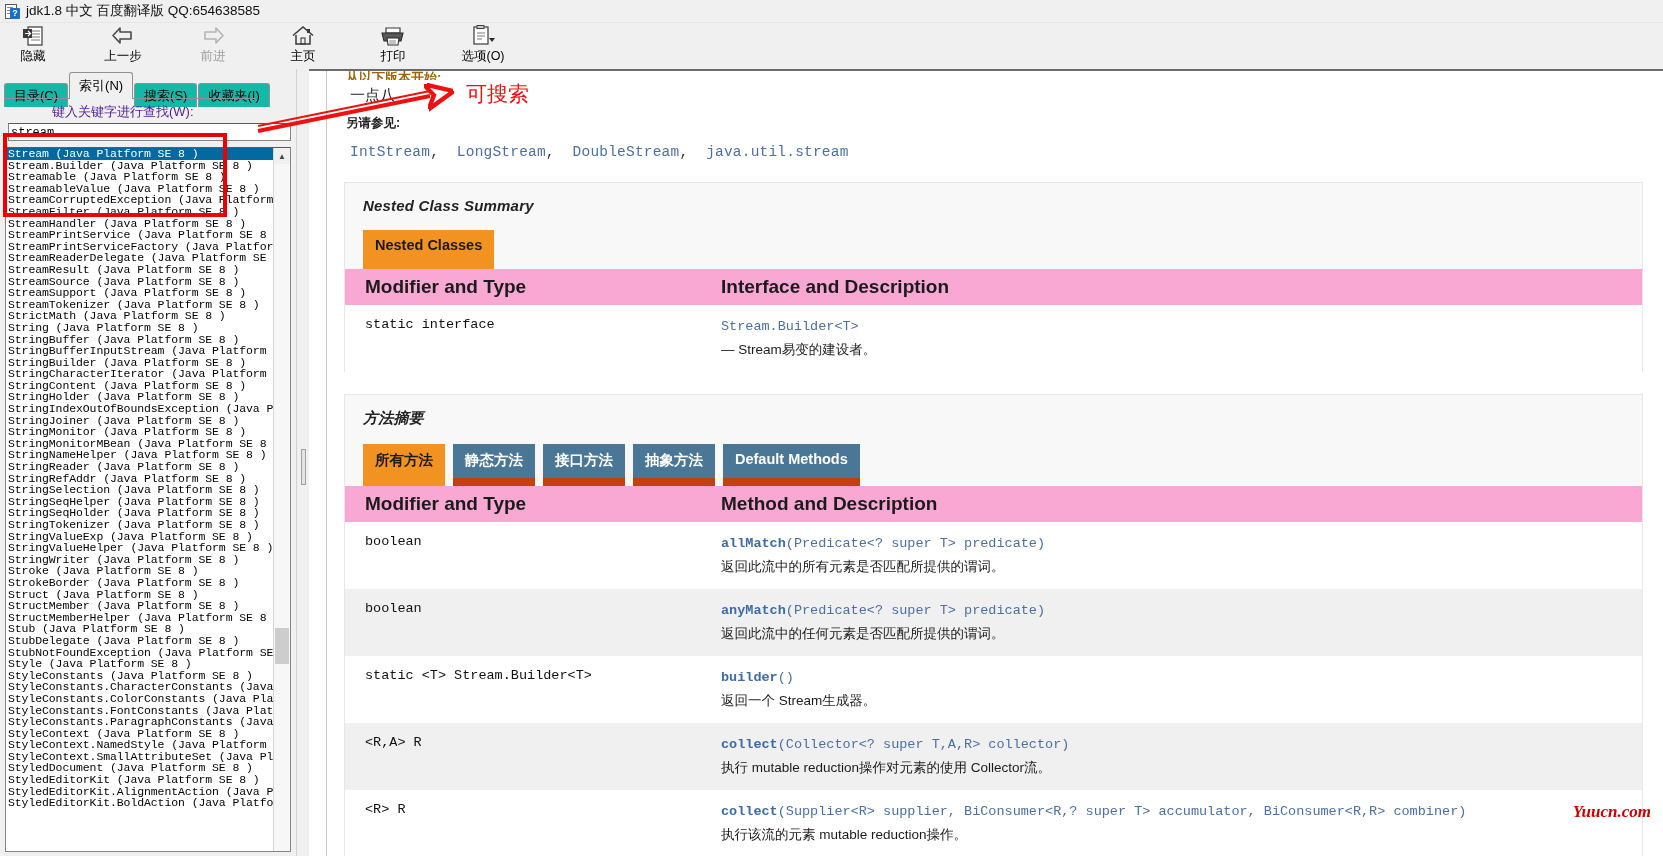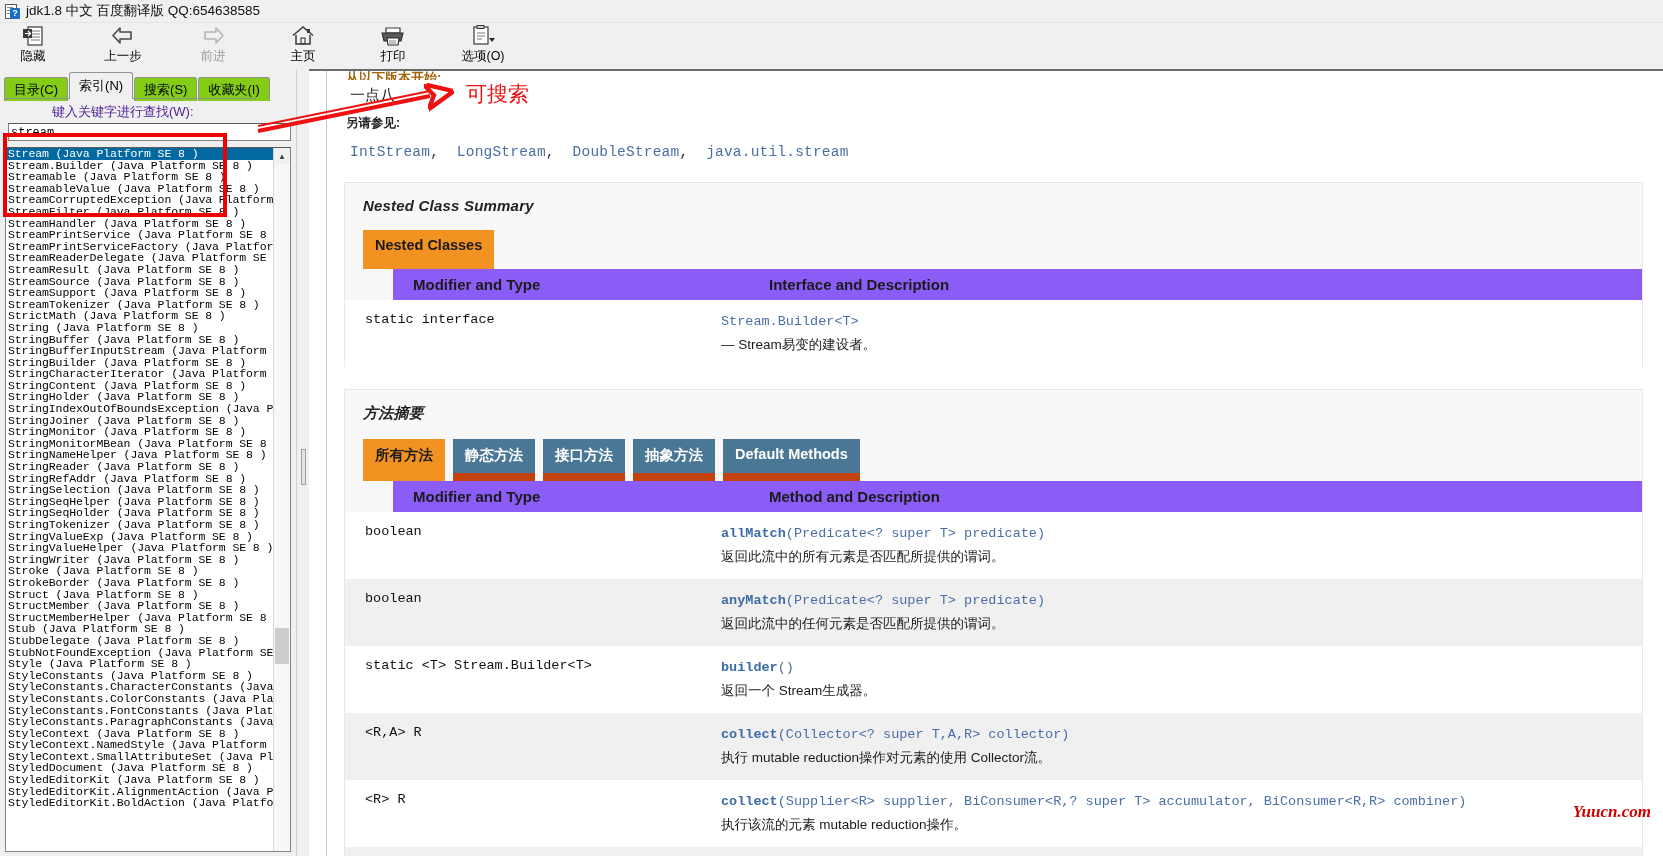--- a/index.html
+++ b/index.html
@@ -54,23 +54,23 @@
   
   #leftpane{
     position:absolute;left:0;top:0;width:296px;height:787px;
     background:#f0f0f0;
   }
   #tabstrip{
     position:absolute;left:4px;top:3px;height:27px;display:flex;align-items:flex-end;
   }
   .tab{
     height:23px;line-height:23px;padding:0 9px;font-size:13px;
-    background:#84cc16;border:1px solid #919191;border-bottom:none;
+    background:#14b8a6;border:1px solid #919191;border-bottom:none;
     border-radius:3px 3px 0 0;margin-right:1px;color:#000;white-space:nowrap;
-    position:relative;top:2px;
+    position:relative;top:8px;
   }
   .tab.active{
     height:26px;line-height:25px;top:0;background:#f0f0f0;z-index:3;
     border-color:#919191;font-weight:normal;
   }
   #tabline{position:absolute;left:4px;top:29px;width:252px;height:1px;background:#919191;}
   #findlabel{position:absolute;left:8px;top:34px;font-size:13px;color:#4c1d95;margin-left:44px;}
   #findinput{
     position:absolute;left:8px;top:54px;width:283px;height:18px;
     background:#fff;border:1px solid #848484;border-top-color:#5a5a5a;
@@ -155,22 +155,22 @@
     padding:14px 0 0 18px;letter-spacing:.2px;
   }
   .tabs-row{display:flex;padding:16px 0 0 18px;}
   .mtab{
     font-size:14.5px;font-weight:bold;color:#fff;background:#4a7795;
     padding:7px 12px 8px 12px;margin-right:8px;border-bottom:8px solid #c2410c;
     white-space:nowrap;
   }
   .mtab.active{background:#f29220;color:#1a1a1a;border-bottom-color:#f29220;}
   .thead{
-    display:flex;background:#8b5cf6;margin-top:0;
-    font-size:15px;font-weight:bold;color:#1b1b1b;margin-left:48px;
+    display:flex;background:#f9a8d4;margin-top:0;
+    font-size:19px;font-weight:bold;color:#1b1b1b;
   }
   .thead .c1{width:374px;padding:7px 0 7px 20px;box-sizing:border-box;}
   .thead .c2{flex:1;padding:7px 4px 7px 2px;}
   .trow{display:flex;font-size:13.5px;}
   .trow.odd{background:#fff;}
   .trow.even{background:#f0f0f0;}
   .trow .c1{
     width:374px;padding:12px 0 12px 20px;box-sizing:border-box;
     font-family:"Liberation Mono","DejaVu Sans Mono",monospace;
     font-size:13.5px;color:#111;

